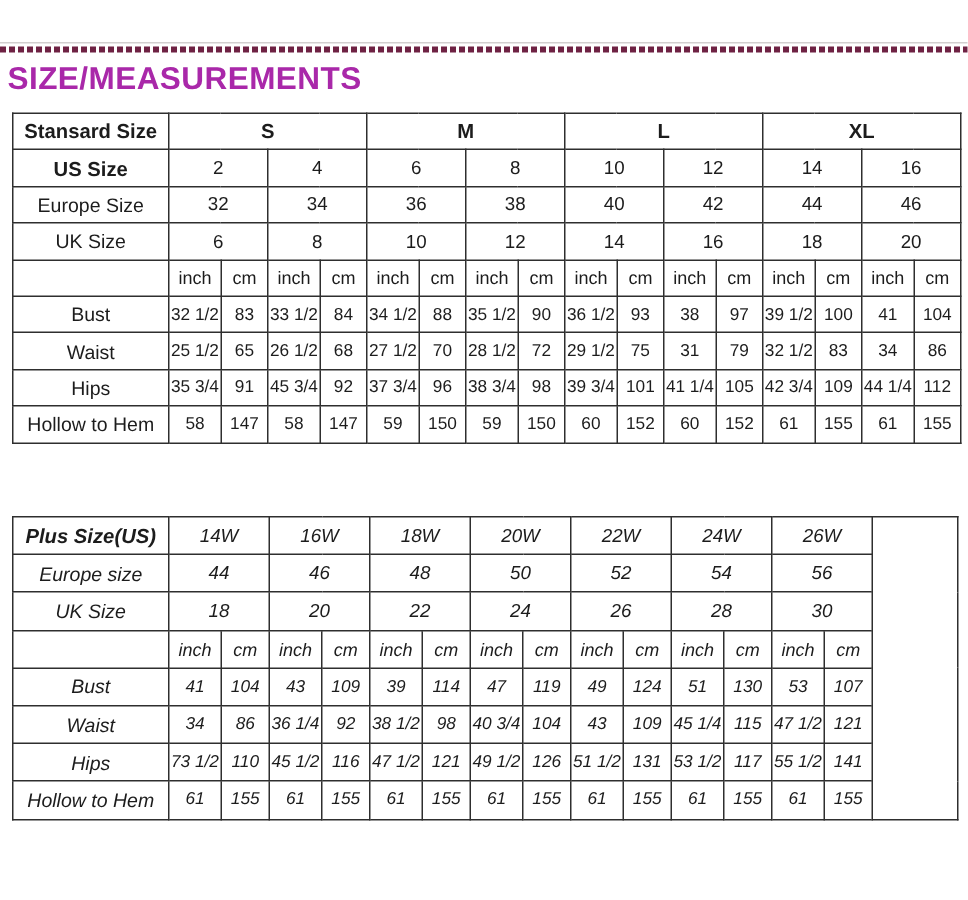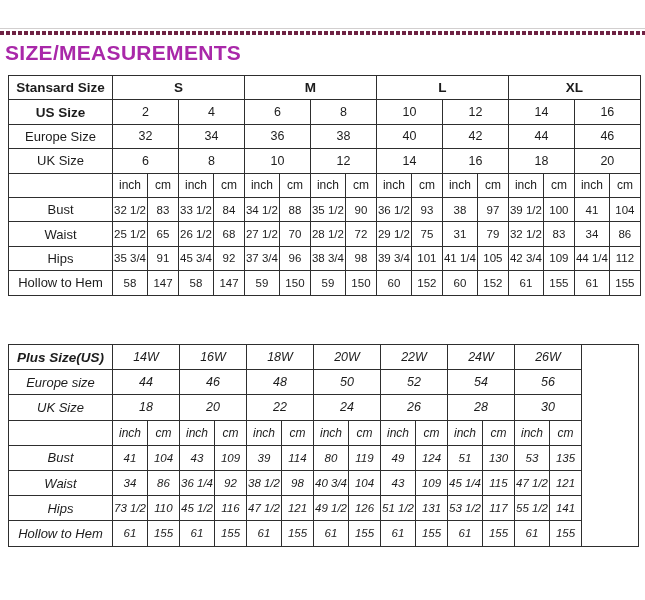--- a/index.html
+++ b/index.html
@@ -311,28 +311,28 @@
         <td class="unit">cm</td>
       </tr>
       <tr>
         <td class="lbl">Bust</td>
         <td>41</td>
         <td>104</td>
         <td>43</td>
         <td>109</td>
         <td>39</td>
         <td>114</td>
-        <td>80</td>
+        <td>47</td>
         <td>119</td>
         <td>49</td>
         <td>124</td>
         <td>51</td>
         <td>130</td>
         <td>53</td>
-        <td>135</td>
+        <td>107</td>
       </tr>
       <tr>
         <td class="lbl">Waist</td>
         <td>34</td>
         <td>86</td>
         <td>36 1/4</td>
         <td>92</td>
         <td>38 1/2</td>
         <td>98</td>
         <td>40 3/4</td>

